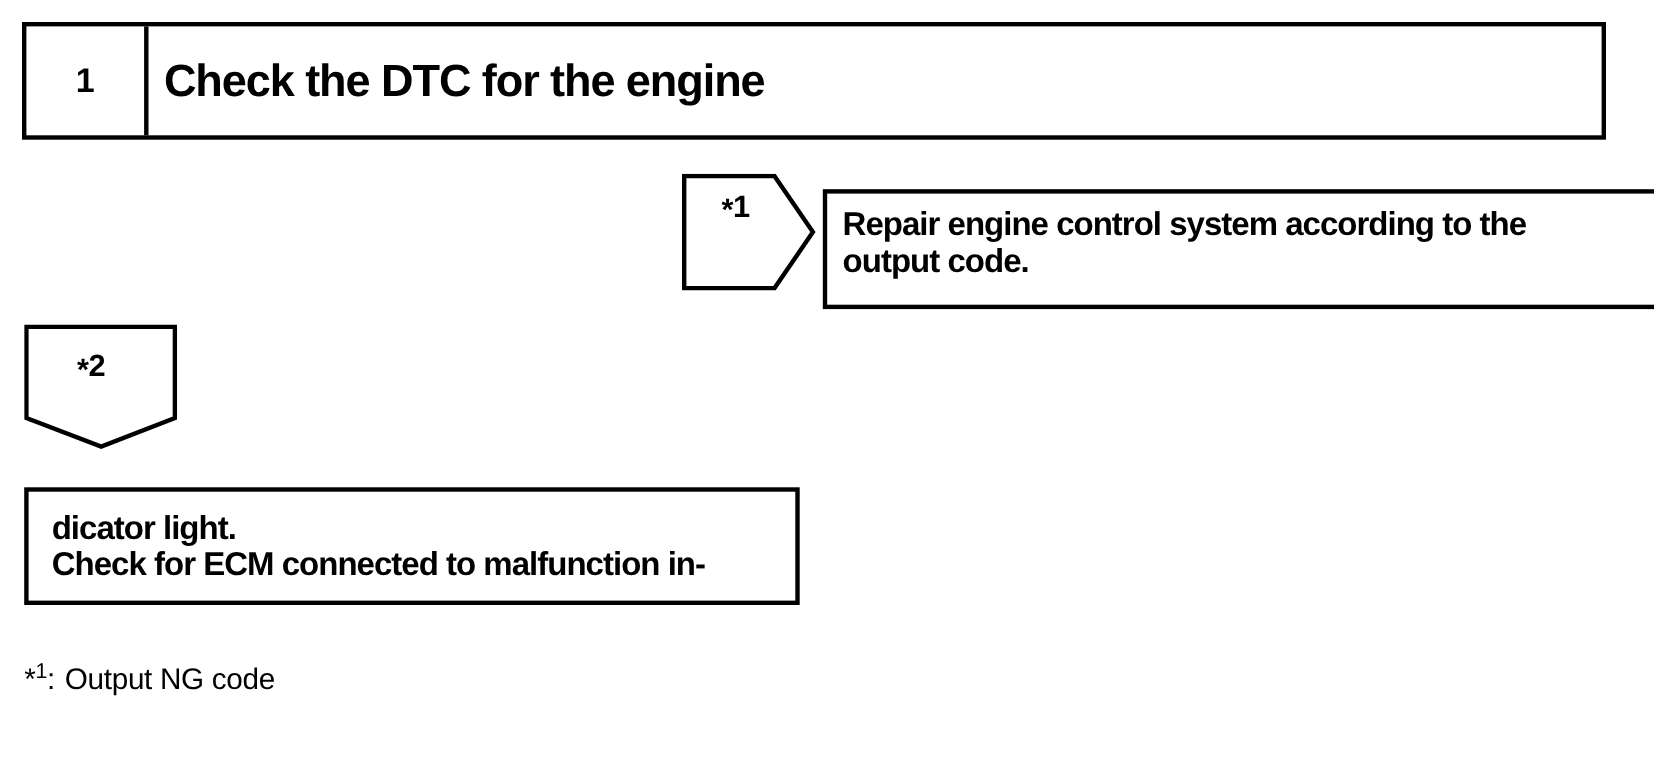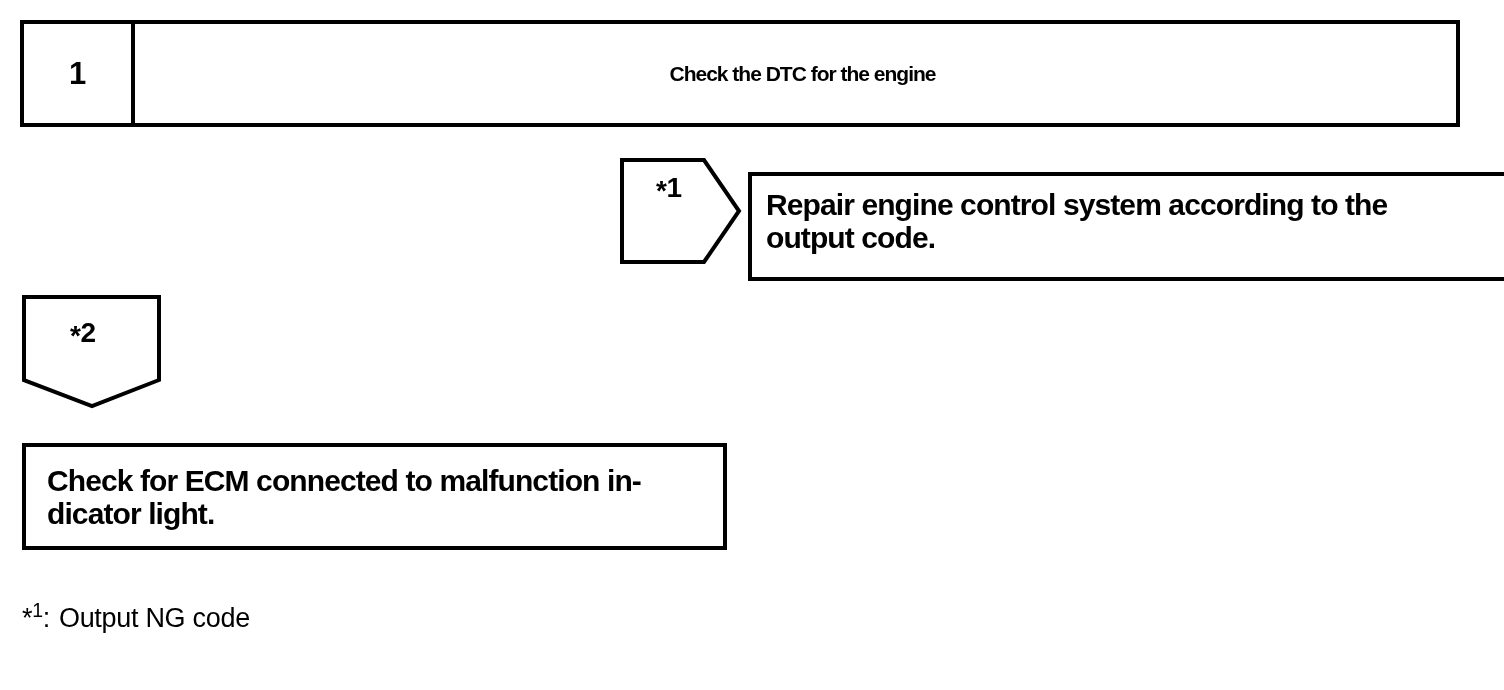--- a/index.html
+++ b/index.html
@@ -32,24 +32,23 @@
     border-right:4px solid var(--ink);
     display:flex;align-items:center;justify-content:center;
     font-weight:bold;
     font-size:31px;
   }
   .step-title-cell{
     flex:1;
     display:flex;align-items:center;
     padding-left:14px;
     font-weight:bold;
-    font-size:21px;
+    font-size:41px;
     letter-spacing:-1px;
     white-space:nowrap;
-    justify-content:center;
   }
 
   
   .pent{position:absolute;}
   .pent svg{display:block;}
   .pent-label{
     position:absolute;
     font-weight:bold;
     font-size:28px;
     letter-spacing:-0.5px;
@@ -124,21 +123,21 @@
   </div>
 
   <div class="pent pent-down">
     <svg width="139" height="114" viewBox="0 0 139 114">
       <polygon points="2,2 137,2 137,85 70,111 2,85" fill="#ffffff" stroke="#000000" stroke-width="4" stroke-linejoin="miter"></polygon>
     </svg>
     <span class="pent-label"><span class="pent-star">*</span><span>2</span></span>
   </div>
 
   <div class="action-box ecm-box">
+    <div class="line">dicator light.</div>
     <div class="line">Check for ECM connected to malfunction in-</div>
-    <div class="line">dicator light.</div>
   </div>
 
   <div class="footnotes">
     <div class="footnote"><span>*</span><sup>1</sup><span class="fn-sep">:</span><span class="fn-text">Output NG code</span></div>
   </div>
 
 </div>
 
 </body></html>

